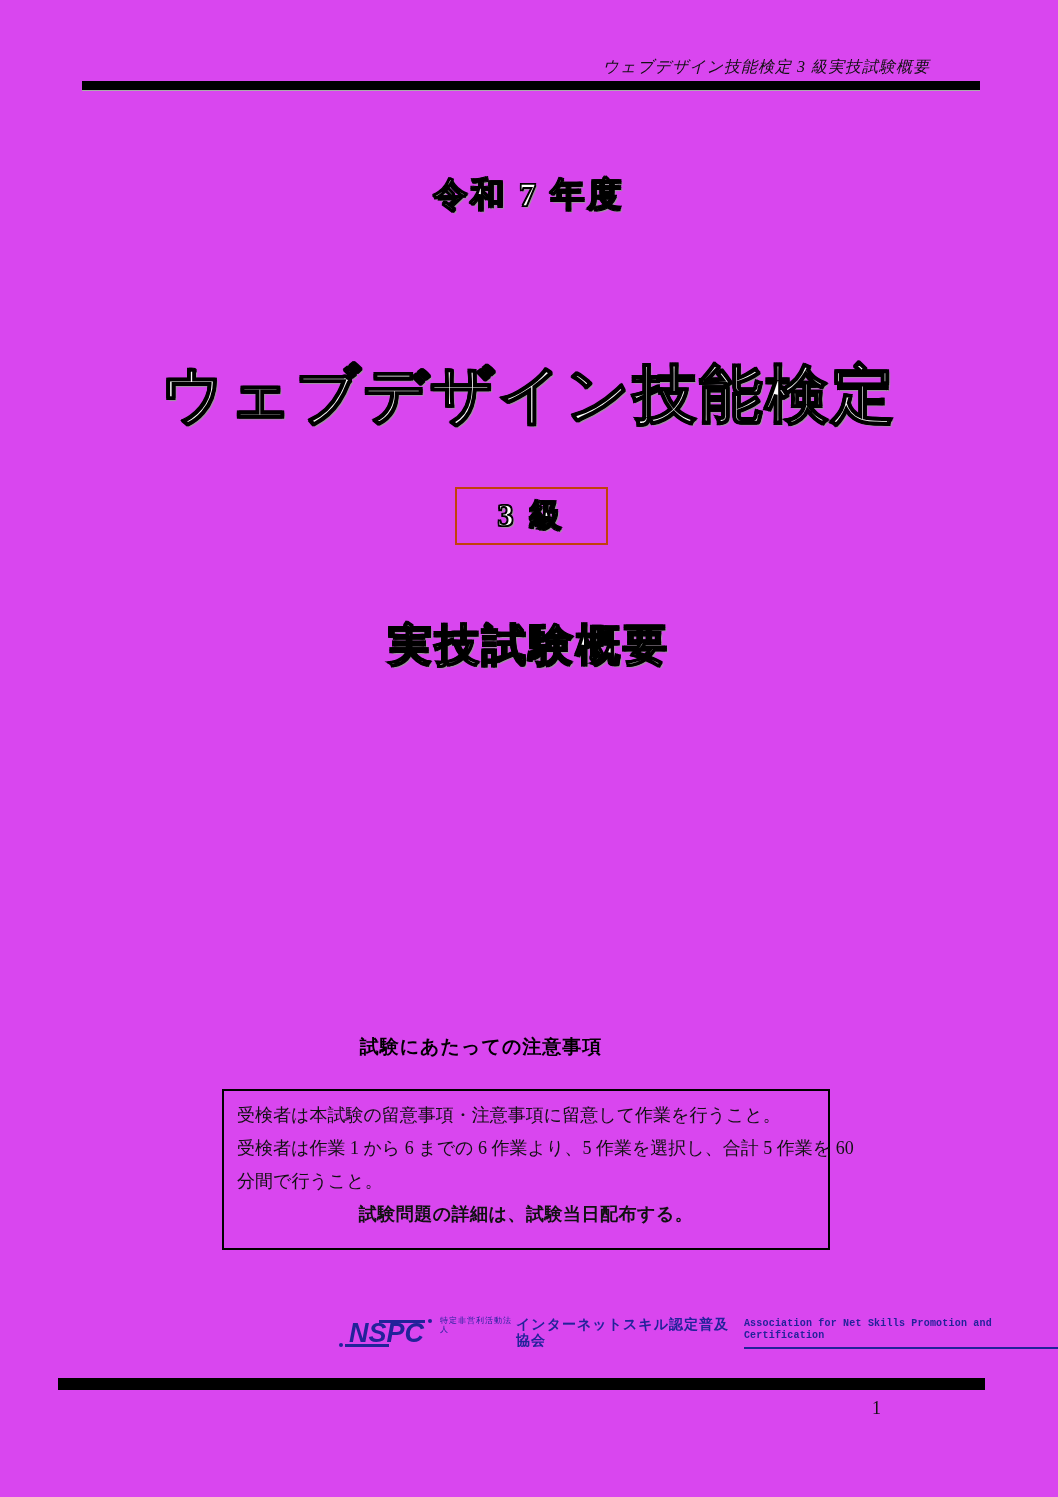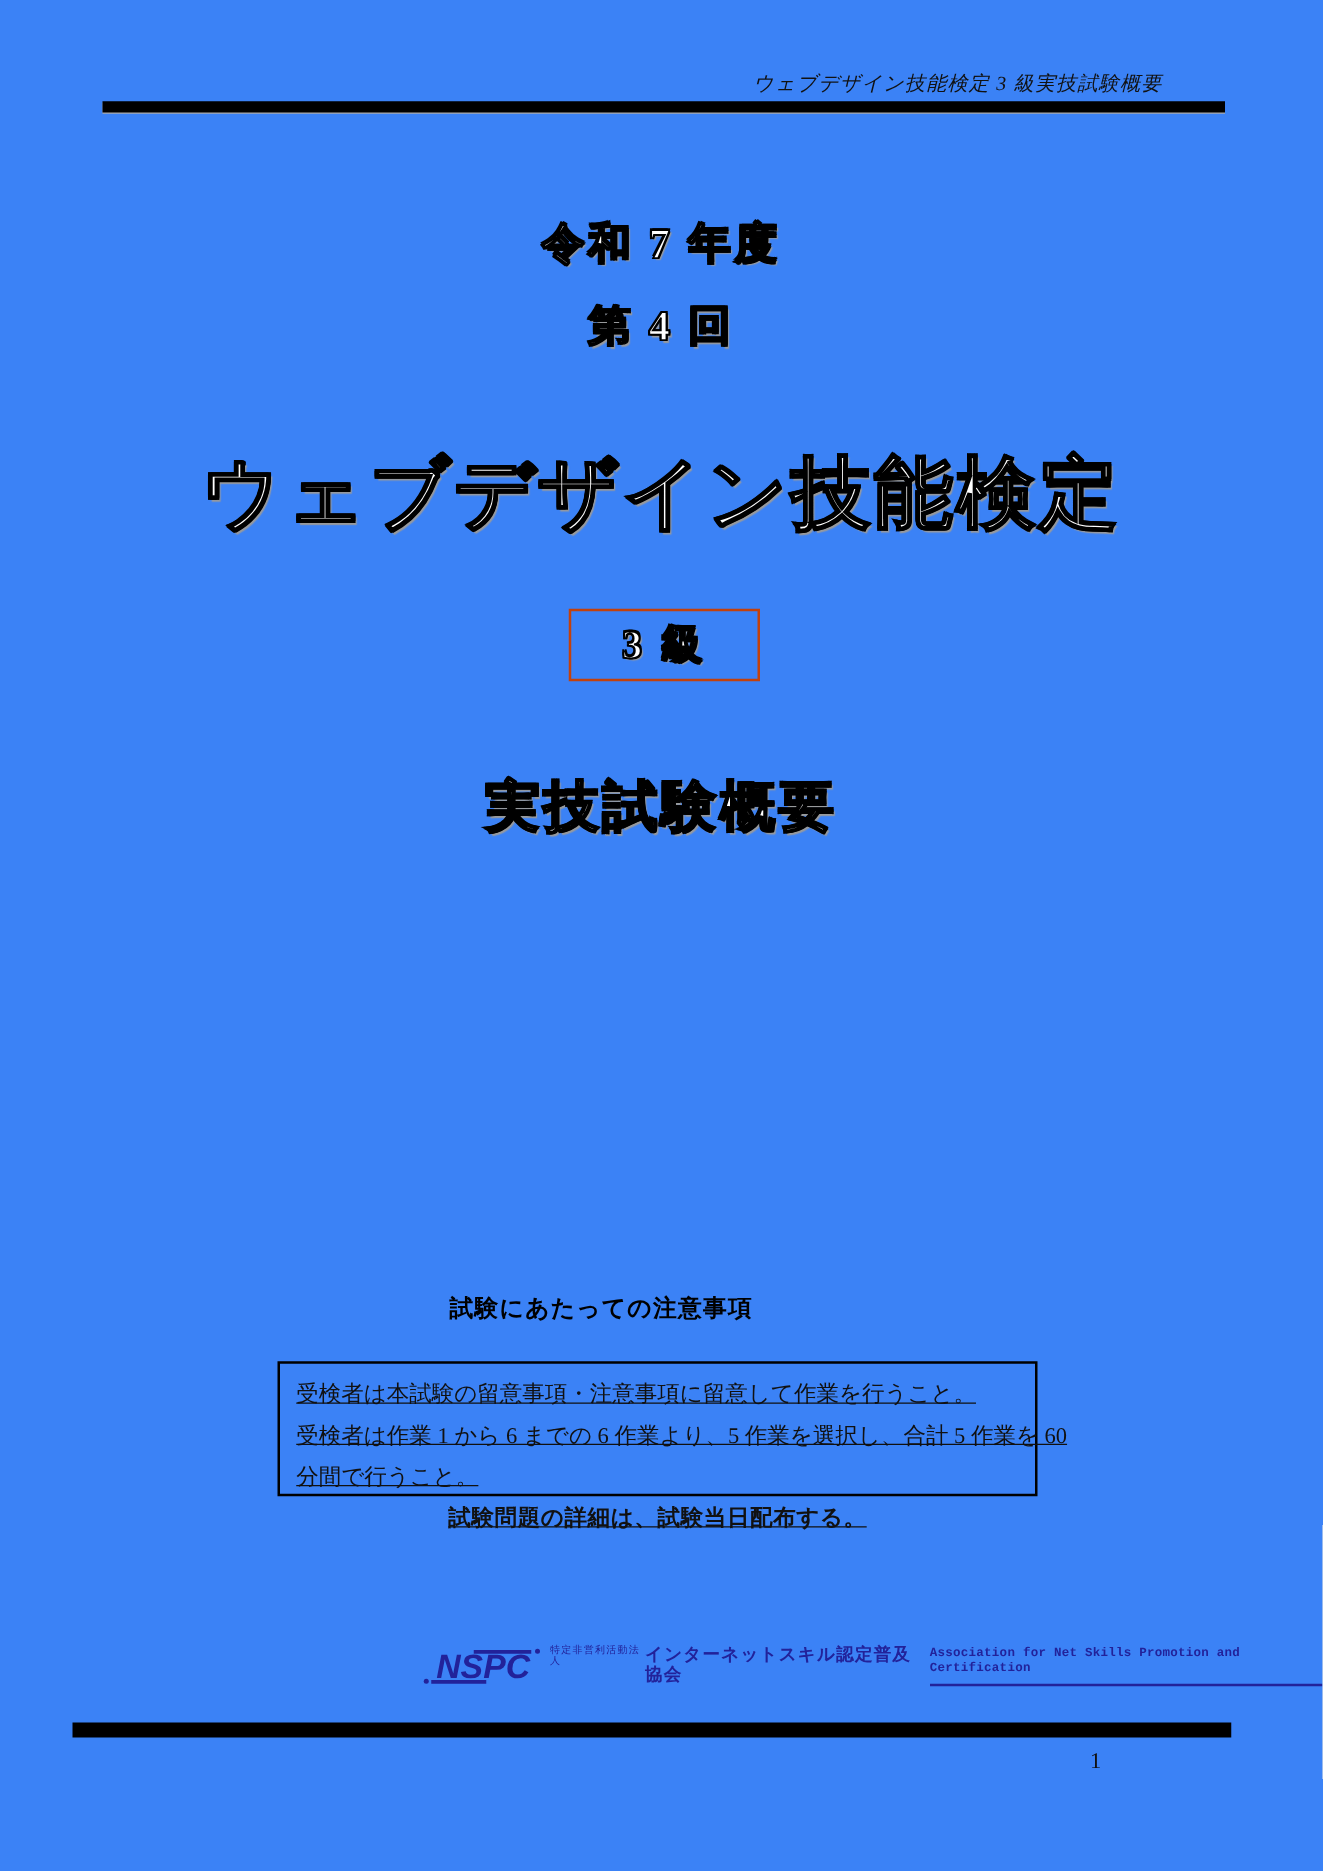--- a/index.html
+++ b/index.html
@@ -4,21 +4,21 @@
 <style>
   * { margin: 0; padding: 0; box-sizing: border-box; }
   html, body { background: #e8e8e8; }
   body { font-family: "Liberation Serif", "DejaVu Serif", serif; }
 
   .page {
     position: relative;
     width: 1058px;
     height: 1497px;
     margin: 0 auto;
-    background: #3b82f6;
+    background: #d946ef;
     overflow: hidden;
     color: #000;
   }
 
   
   .header-title {
     position: absolute;
     top: 57px;
     right: 128px;
     font-style: italic;
@@ -87,27 +87,26 @@
     font-family: "Liberation Sans", "DejaVu Sans", sans-serif;
     font-weight: bold;
     font-size: 19px;
     letter-spacing: 1px;
   }
   .notice-box {
     position: absolute;
     left: 222px;
     top: 1089px;
     width: 608px;
-    height: 108px;
+    height: 161px;
     border: 2px solid #000;
     padding: 8px 13px 0 13px;
     font-size: 18px;
     line-height: 33px;
     color: #111;
-    text-decoration: underline;
   }
   .notice-box .line { white-space: nowrap; }
   .notice-box .line.bold {
     font-family: "Liberation Sans", "DejaVu Sans", sans-serif;
     font-weight: bold;
     letter-spacing: 0.5px;
     text-align: center;
   }
 
   
@@ -200,21 +199,20 @@
 </head>
 <body>
 
 <div class="page">
 
   <div class="header-title">ウェブデザイン技能検定 3 級実技試験概要</div>
   <div class="rule-top"></div>
 
   <div class="center-line outline-text fiscal-year">令和 7 年度</div>
 
-  <div class="center-line outline-text session">第 4 回</div>
 
   <div class="center-line outline-text exam-name">ウェブデザイン技能検定</div>
 
   <div class="grade-box">
     <span class="grade-label outline-text">3 級</span>
   </div>
 
   <div class="center-line outline-text doc-type">実技試験概要</div>
 
   <div class="notice-heading">試験にあたっての注意事項</div>

